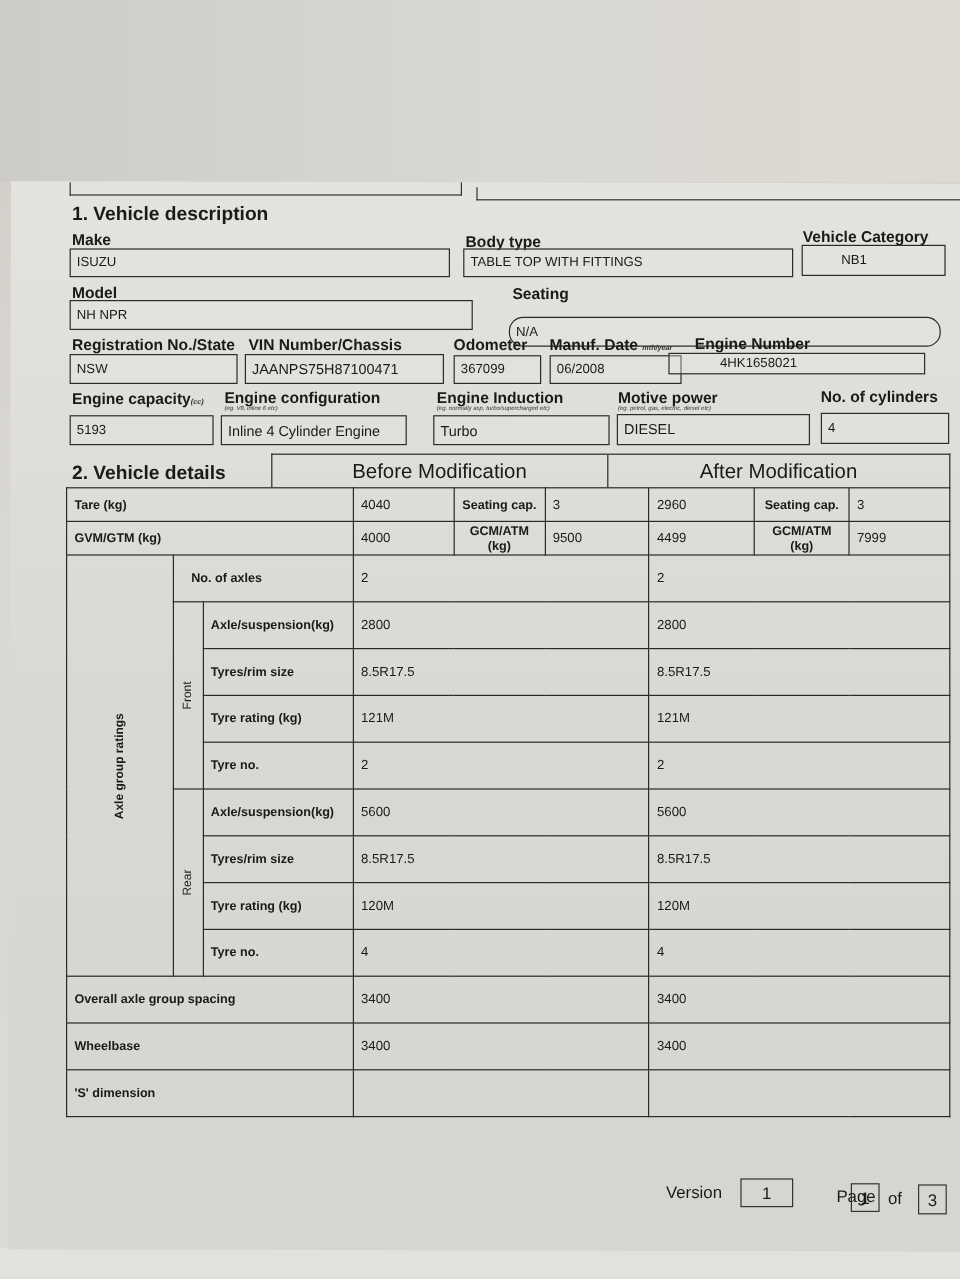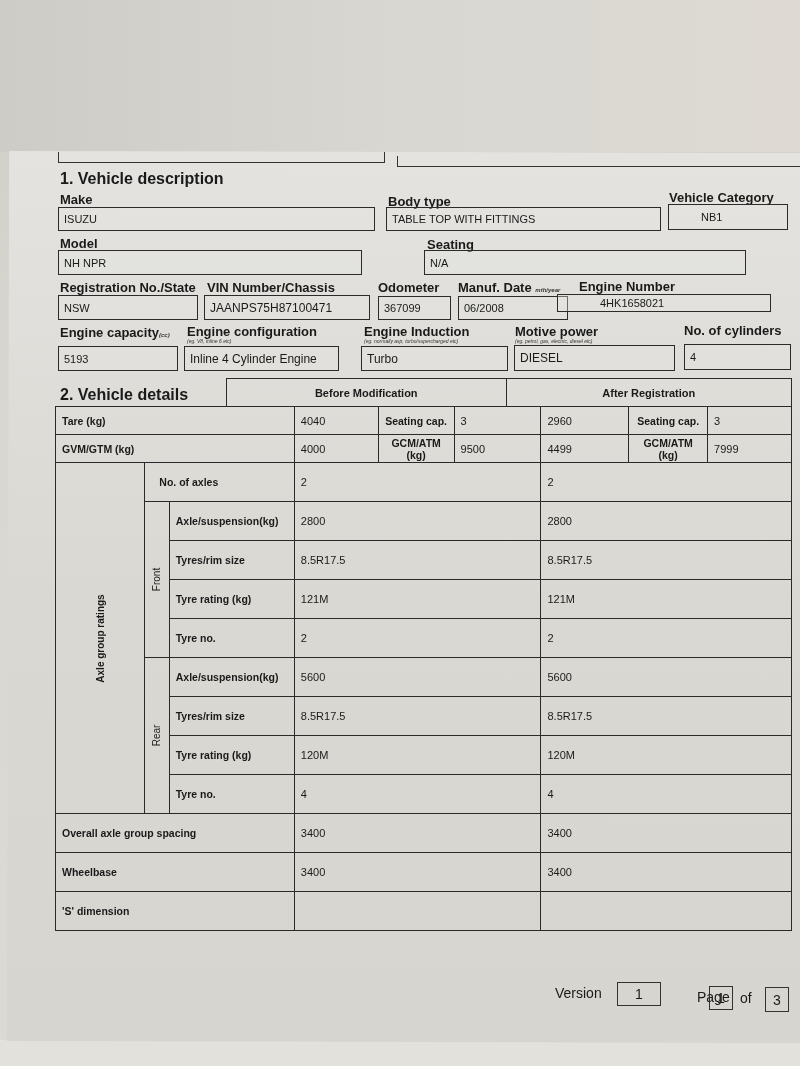--- a/index.html
+++ b/index.html
@@ -40,21 +40,21 @@
   }
   table.vd td.b { font-weight:bold; font-size:10.5px; }
   table.vd tr.tall td { height:38px; vertical-align:middle; }
   table.vd td.rot { width:14px; padding:0; text-align:center; font-size:10px; }
   table.vd td.rot span { display:inline-block; transform:rotate(-90deg); white-space:nowrap; }
   .hdr-row {
     position:absolute; left:226px; top:378px; width:566px; height:28px;
     border:1.5px solid #2a2a2a; border-bottom:none; box-sizing:border-box;
     display:flex;
   }
-  .hdr-row div { display:flex; align-items:center; justify-content:center; font-weight:bold; font-size:11px; }
+  .hdr-row div { display:flex; align-items:center; justify-content:center; font-weight:normal; font-size:17px; }
   .footer { position:absolute; font-size:14px; }
   .fbox { position:absolute; border:1.5px solid #333; box-sizing:border-box; display:flex; align-items:center; justify-content:center; font-size:14px; }
 </style>
 </head>
 <body>
 
 <div class="backdrop-top"></div>
 <div class="under-sheet"></div>
 
 <div class="sheet"></div>
@@ -67,24 +67,24 @@
 <div class="abs lbl" style="left:60px; top:192px;">Make</div>
 <div class="box" style="left:58px; top:207px; width:317px; height:24px;">ISUZU</div>
 
 <div class="abs lbl" style="left:388px; top:194px;">Body type</div>
 <div class="box" style="left:386px; top:207px; width:275px; height:24px;">TABLE TOP WITH FITTINGS</div>
 
 <div class="abs lbl" style="left:669px; top:190px;">Vehicle Category</div>
 <div class="box" style="left:668px; top:204px; width:120px; height:26px;padding-left:32px;">NB1</div>
 
 <div class="abs lbl" style="left:60px; top:236px;">Model</div>
-<div class="box" style="left:58px; top:250px; width:304px; height:25px;">NH NPR</div>
+<div class="box" style="left:58px; top:250px; width:336px; height:25px;">NH NPR</div>
 
 <div class="abs lbl" style="left:427px; top:237px;">Seating</div>
-<div class="box" style="left:424px; top:250px; width:322px; height:25px;">N/A</div>
+<div class="box" style="left:424px; top:264px; width:360px; height:25px;border-radius:12px;">N/A</div>
 
 <div class="abs lbl" style="left:60px; top:280px;">Registration No./State</div>
 <div class="box" style="left:58px; top:295px; width:140px; height:25px;">NSW</div>
 
 <div class="abs lbl" style="left:207px; top:280px;">VIN Number/Chassis</div>
 <div class="box" style="left:204px; top:295px; width:166px; height:25px; font-size:12px;">JAANPS75H87100471</div>
 
 <div class="abs lbl" style="left:378px; top:280px;">Odometer</div>
 <div class="box" style="left:378px; top:296px; width:73px; height:24px;">367099</div>
 
@@ -108,21 +108,21 @@
 <div class="abs lbl" style="left:515px; top:324px;">Motive power</div>
 <div class="abs hint" style="left:515px; top:338px;">(eg. petrol, gas, electric, diesel etc)</div>
 <div class="box" style="left:514px; top:345px; width:161px; height:26px; font-size:12px;">DIESEL</div>
 
 <div class="abs lbl" style="left:684px; top:323px;">No. of cylinders</div>
 <div class="box" style="left:684px; top:344px; width:107px; height:26px;">4</div>
 
 <div class="abs sec" style="left:60px; top:386px;">2. Vehicle details</div>
 <div class="hdr-row">
   <div style="width:280px;">Before Modification</div>
-  <div style="width:286px; border-left:1.5px solid #2a2a2a;">After Registration</div>
+  <div style="width:286px; border-left:1.5px solid #2a2a2a;">After Modification</div>
 </div>
 
 <table class="vd">
   <colgroup>
     <col style="width:22px">
       <col style="width:22px">
       <col style="width:128px">
     <col style="width:98px">
       <col style="width:80px">
       <col style="width:102px">

